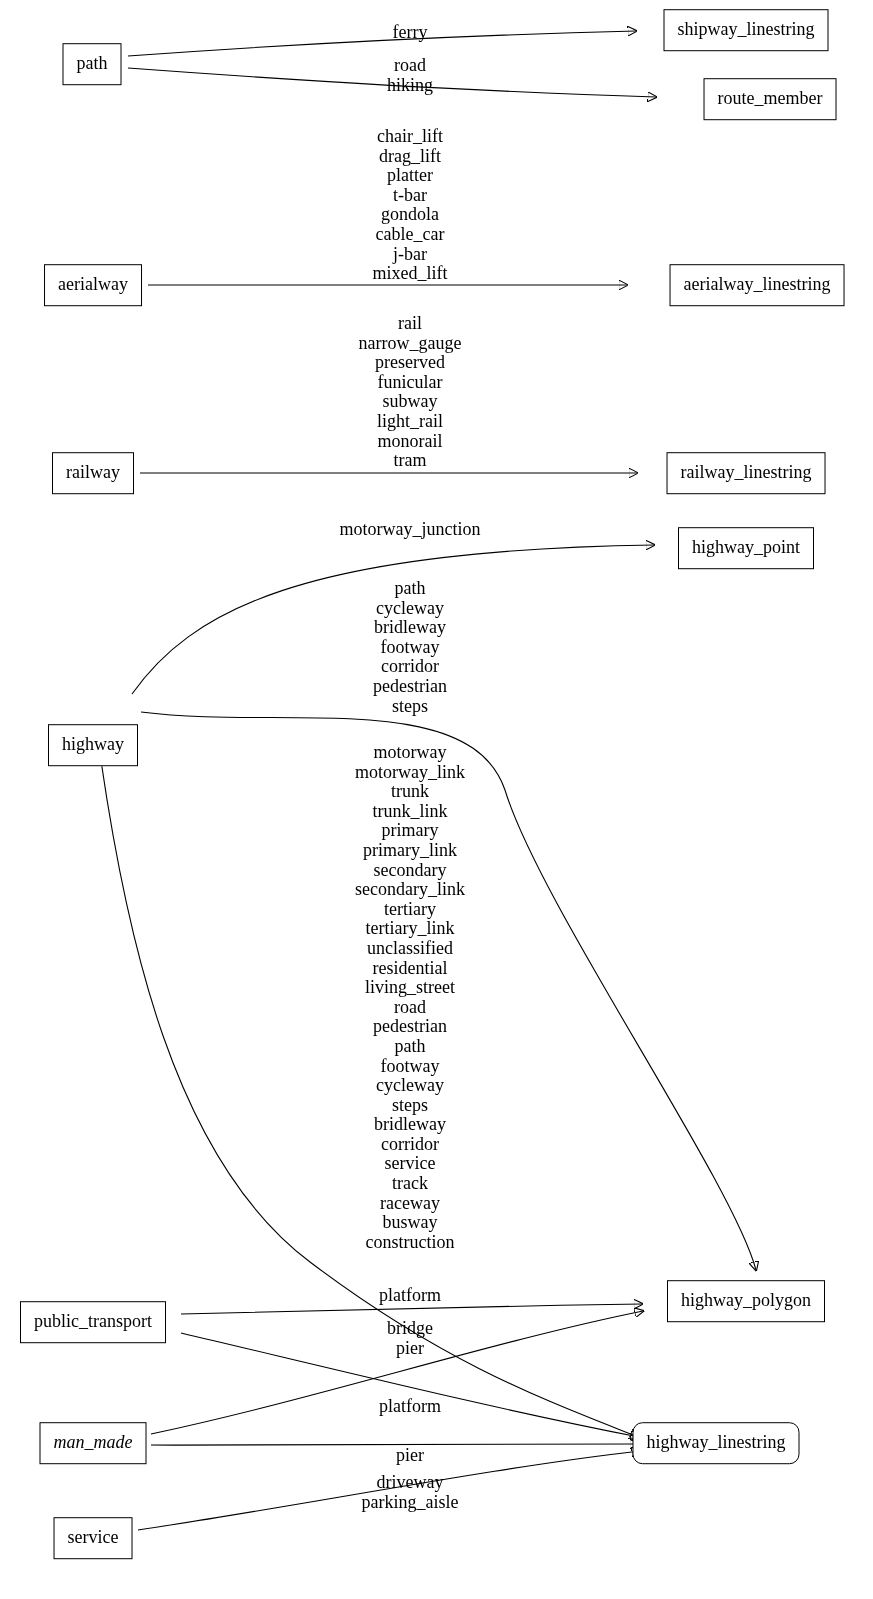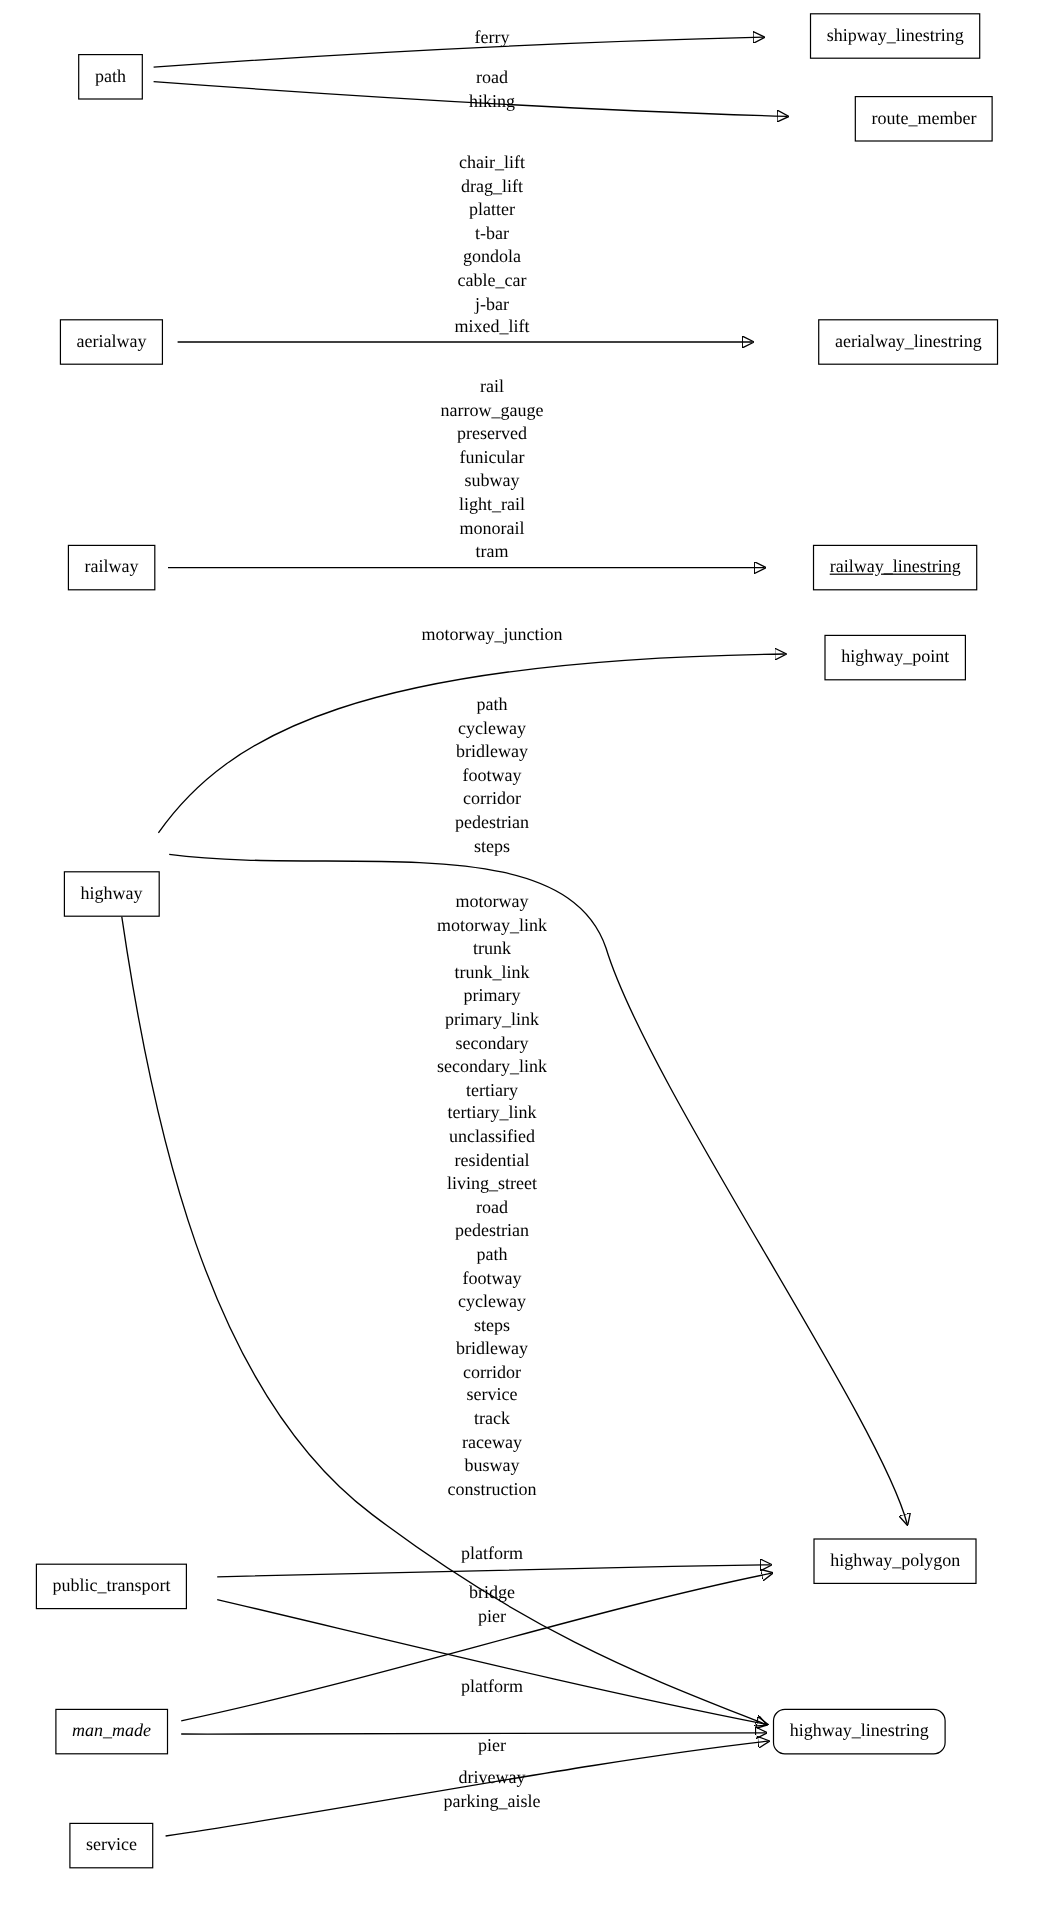--- a/index.html
+++ b/index.html
@@ -25,29 +25,29 @@
     stroke: #000000;
     stroke-width: 1.1;
     fill: none;
   }
   .node {
     position: absolute;
     transform: translate(-50%, -50%);
     background: #ffffff;
     border: 1px solid #000000;
     padding: 9px 13px;
-    font-size: 15px;
+    font-size: 18px;
     line-height: 1.2;
     white-space: nowrap;
     text-align: center;
   }
   .edge-label {
     position: absolute;
     transform: translateX(-50%);
-    font-size: 15px;
+    font-size: 18px;
     line-height: 19.6px;
     text-align: center;
     white-space: pre-line;
   }
 </style>
 </head>
 <body>
 
 <div class="canvas">
 
@@ -70,21 +70,21 @@
     <path d="M151,1445 C320,1446 490,1445 638,1444" marker-end="url(#arrow)"></path>
     <path d="M138,1530 C300,1506 490,1468 640,1451" marker-end="url(#arrow)"></path>
   </svg>
 
   <div class="node" style="left:92px;  top:64px;">path</div>
   <div class="node" style="left:746px; top:30px;">shipway_linestring</div>
   <div class="node" style="left:746px; top:99px;margin-left:24px;">route_member</div>
   <div class="node" style="left:93px;  top:285px;">aerialway</div>
   <div class="node" style="left:746px; top:285px;margin-left:11px;">aerialway_linestring</div>
   <div class="node" style="left:93px;  top:473px;">railway</div>
-  <div class="node" style="left:746px; top:473px;text-decoration:underline;">railway_linestring</div>
+  <div class="node" style="left:746px; top:473px;">railway_linestring</div>
   <div class="node" style="left:93px;  top:712px;margin-top:33px;">highway</div>
   <div class="node" style="left:746px; top:548px;">highway_point</div>
   <div class="node" style="left:746px; top:1301px;">highway_polygon</div>
   <div class="node" style="left:93px;  top:1322px;">public_transport</div>
   <div class="node" style="left:93px;  top:1443px;font-style:italic;">man_made</div>
   <div class="node" style="left:716px; top:1443px;border-radius:10px;">highway_linestring</div>
   <div class="node" style="left:93px;  top:1538px;">service</div>
 
   <div class="edge-label" style="left:410px; top:23px;">ferry</div>
   <div class="edge-label" style="left:410px; top:56px;">road

